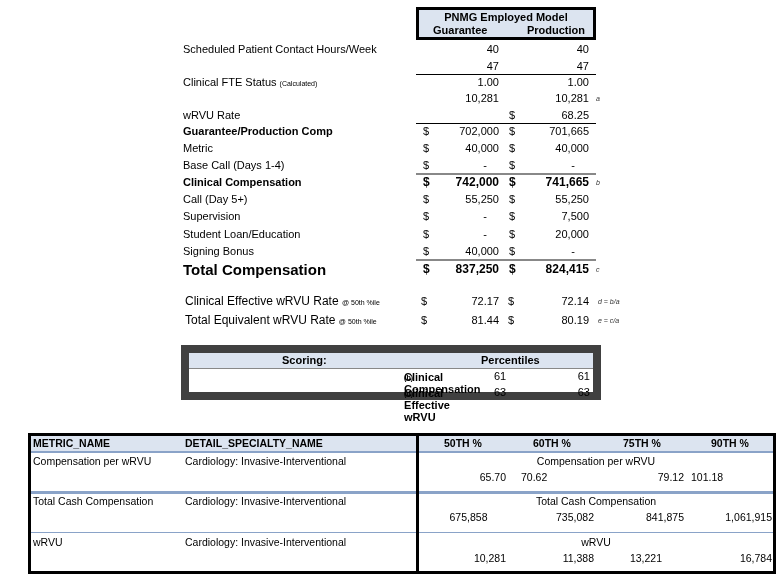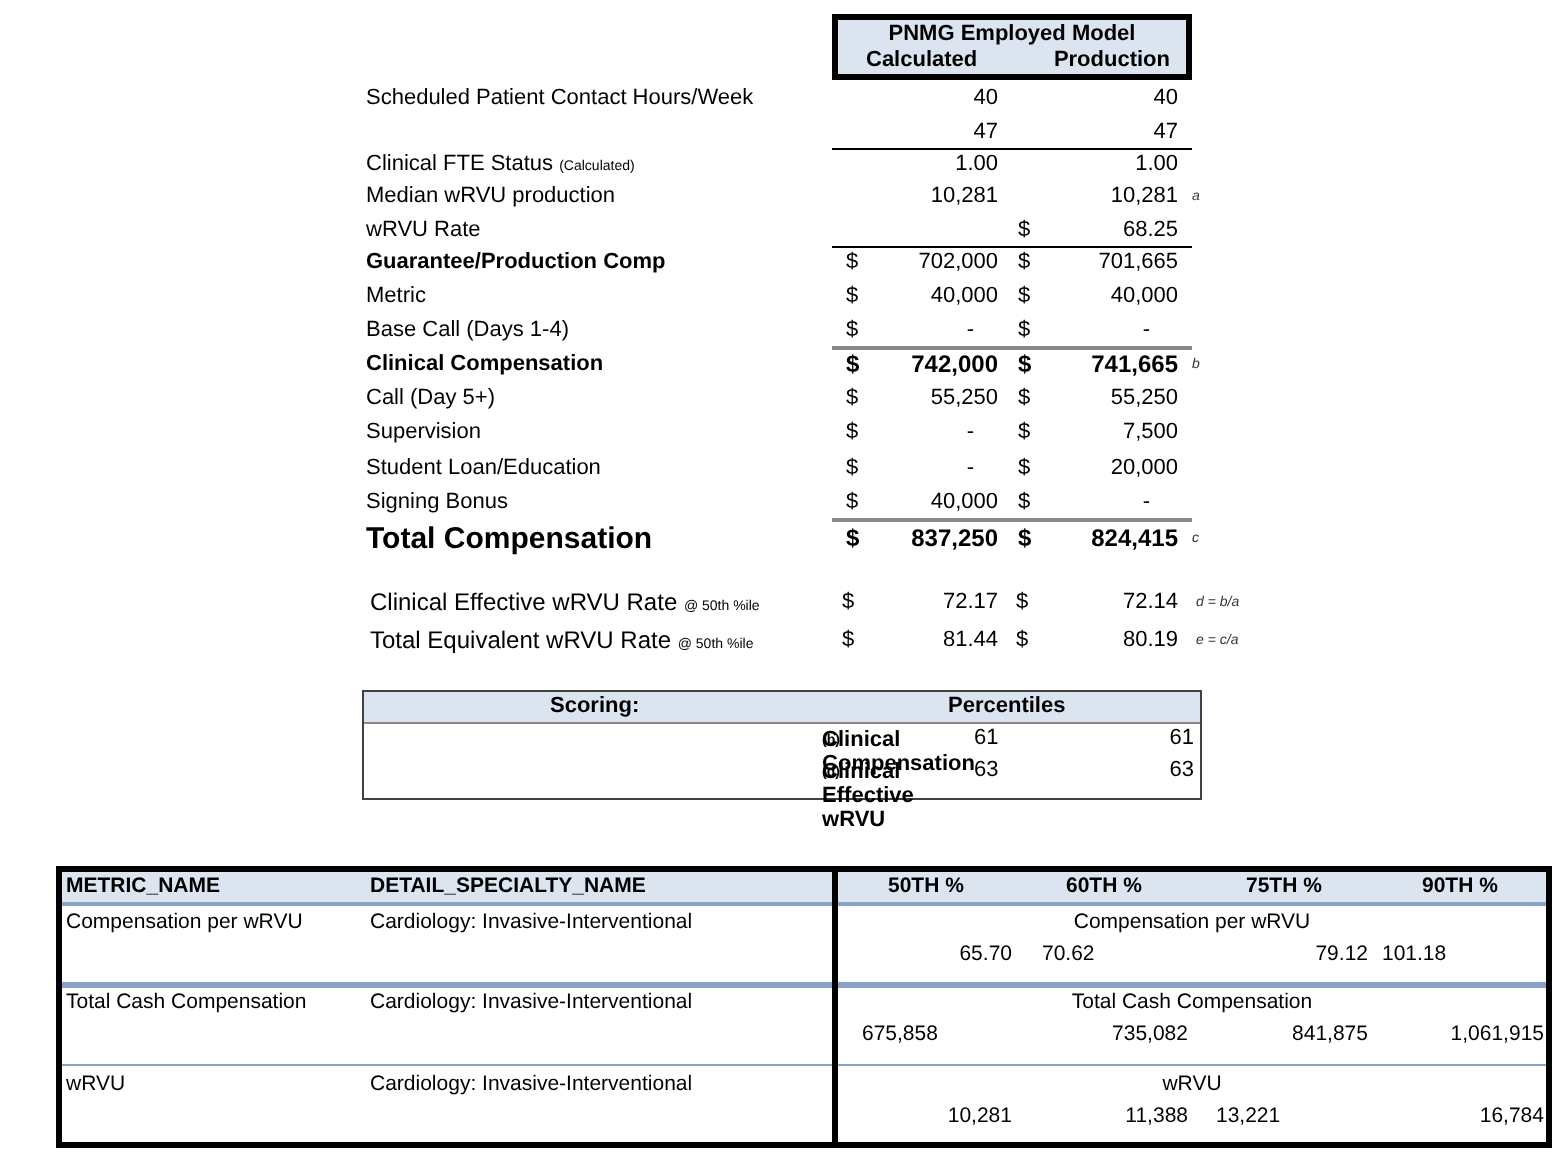--- a/index.html
+++ b/index.html
@@ -29,21 +29,21 @@
     .row .v2 { position: absolute; left: 336px; width: 70px; text-align: right; }
     .row .note { position: absolute; left: 413px; font-size: 7px; font-style: italic; color: #333; }
     .row.bold { font-weight: bold; }
     .row.big { font-size: 12px; }
     .rule { position: absolute; left: 416px; width: 180px; height: 0; border-top: 1px solid #000; }
     .rule.gray { border-top: 2px solid #888; }
 
     
     .scoring {
       position: absolute; left: 181px; top: 345px; width: 420px; height: 55px;
-      border: 1px solid #404040;
+      border: 8px solid #404040;
     }
     .scoring .hdr { height: 16px; background: #dce4f0; border-bottom: 1px solid #888; font-size: 11px; font-weight: bold; position: relative; }
     .scoring .hdr span { position: absolute; top: 1px; }
     .scoring .srow { position: relative; height: 16px; font-size: 11px; font-weight: bold; }
     .scoring .srow span { position: absolute; top: 1px; }
     .scoring .srow small { font-size: 7px; }
     .scoring .num { font-weight: normal; }
 
     
     .bench {
@@ -59,42 +59,41 @@
     .bench .hline.thin { border-top: 1px solid #8aa3c8; }
   </style>
 </head>
 <body>
 
 <div class="page">
 
   <div class="model-header">
     <div>PNMG Employed Model</div>
     <div class="sub">
-      <span>Calculated</span>
+      <span>Guarantee</span>
       <span>Production</span>
     </div>
   </div>
 
   <div class="row" style="top:41px">
     <span class="label"><span>Scheduled Patient Contact Hours/Week</span></span>
     <span class="v1">40</span>
     <span class="v2">40</span>
   </div>
   <div class="row" style="top:58px">
     <span class="v1">47</span>
     <span class="v2">47</span>
   </div>
   <div class="rule" style="top:74px"></div>
   <div class="row" style="top:74px">
     <span class="label"><span>Clinical FTE Status </span><small>(Calculated)</small></span>
     <span class="v1">1.00</span>
     <span class="v2">1.00</span>
   </div>
   <div class="row" style="top:90px">
-    <span class="label"><span>Median wRVU production</span></span>
     <span class="v1">10,281</span>
     <span class="v2">10,281</span>
     <span class="note">a</span>
   </div>
   <div class="row" style="top:107px">
     <span class="label"><span>wRVU Rate</span></span>
     <span class="d2">$</span>
     <span class="v2">68.25</span>
   </div>
   <div class="rule" style="top:123px"></div>
@@ -216,31 +215,31 @@
     <span class="cell" style="left:400px;width:75px;text-align:right;top:35px">65.70</span>
     <span class="cell" style="left:490px;width:73px;top:35px">70.62</span>
     <span class="cell" style="left:577px;width:76px;text-align:right;top:35px">79.12</span>
     <span class="cell" style="left:660px;width:81px;top:35px">101.18</span>
 
     <div class="hline thick" style="top:55px"></div>
 
     <span class="cell bold" style="left:2px;top:59px">Total Cash Compensation</span>
     <span class="cell bold" style="left:154px;top:59px">Cardiology: Invasive-Interventional</span>
     <span class="cell bold" style="left:385px;width:360px;text-align:center;top:59px">Total Cash Compensation</span>
-    <span class="cell" style="left:400px;width:75px;text-align:left;top:75px">675,858</span>
+    <span class="cell" style="left:400px;width:75px;text-align:center;top:75px">675,858</span>
     <span class="cell" style="left:490px;width:73px;text-align:right;top:75px">735,082</span>
     <span class="cell" style="left:577px;width:76px;text-align:right;top:75px">841,875</span>
     <span class="cell" style="left:660px;width:81px;text-align:right;top:75px">1,061,915</span>
 
     <div class="hline thin" style="top:96px"></div>
 
     <span class="cell bold" style="left:2px;top:100px">wRVU</span>
     <span class="cell bold" style="left:154px;top:100px">Cardiology: Invasive-Interventional</span>
     <span class="cell bold" style="left:385px;width:360px;text-align:center;top:100px">wRVU</span>
     <span class="cell" style="left:400px;width:75px;text-align:right;top:116px">10,281</span>
     <span class="cell" style="left:490px;width:73px;text-align:right;top:116px">11,388</span>
-    <span class="cell" style="left:577px;width:76px;text-align:left;top:116px">13,221</span>
+    <span class="cell" style="left:577px;width:76px;text-align:center;top:116px">13,221</span>
     <span class="cell" style="left:660px;width:81px;text-align:right;top:116px">16,784</span>
 
     <div class="vsep"></div>
   </div>
 
 </div>
 
 </body></html>

